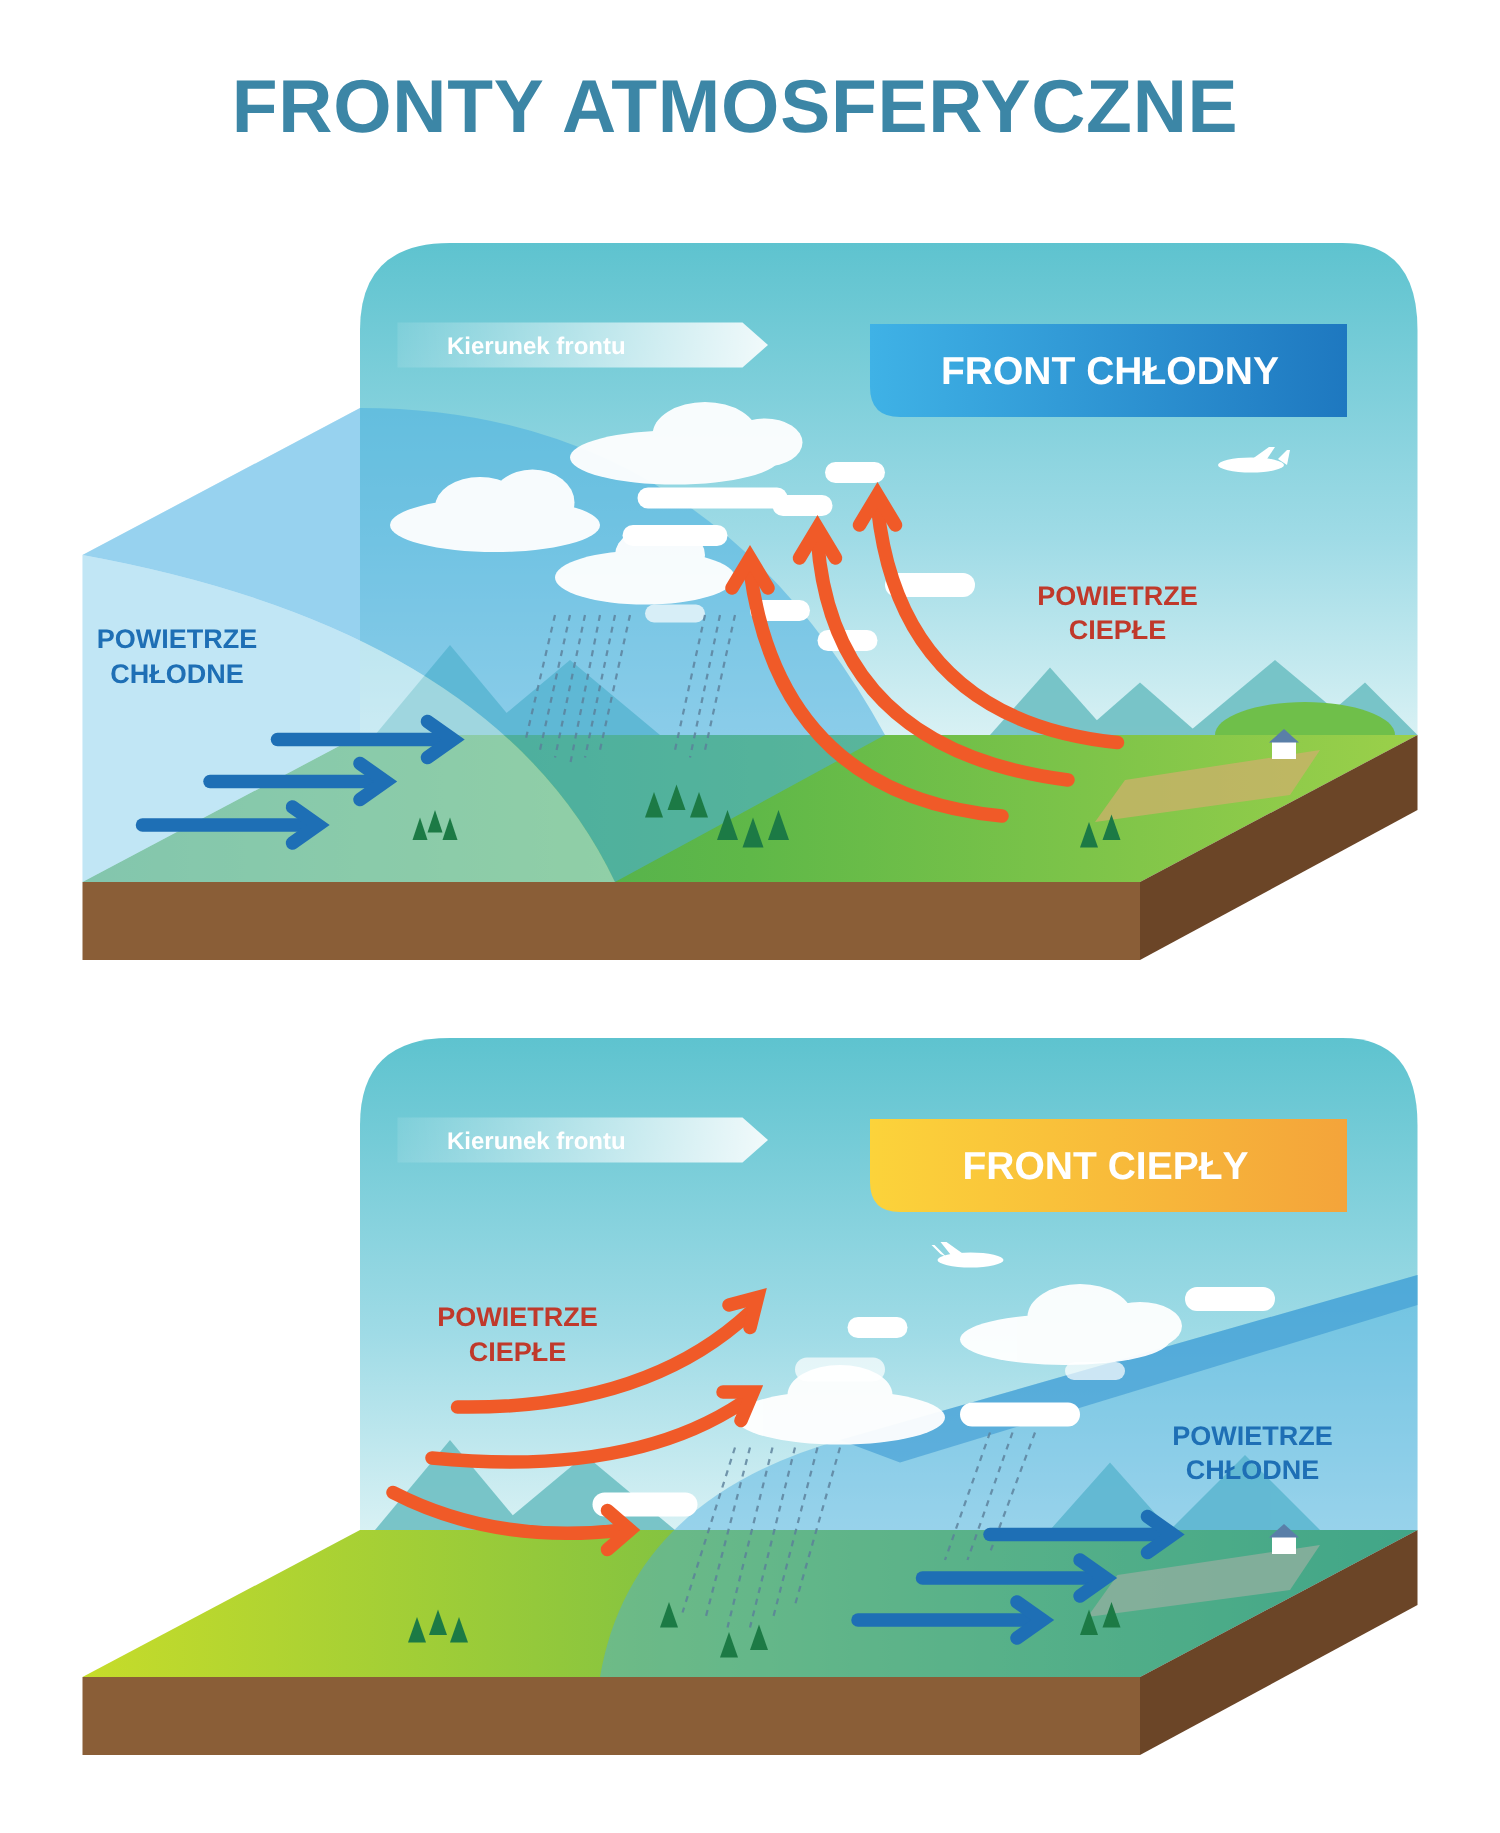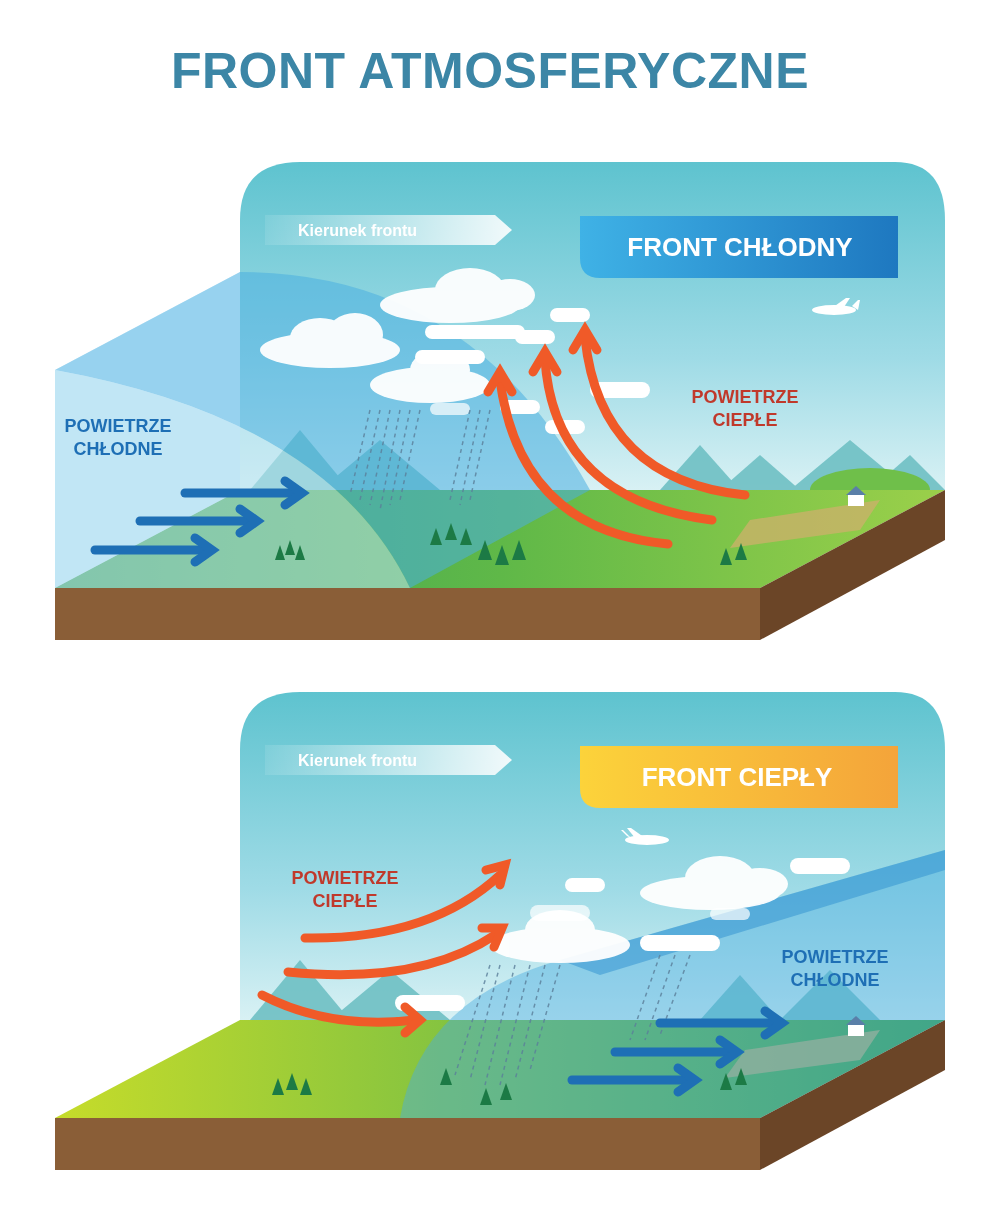--- a/index.html
+++ b/index.html
@@ -4,21 +4,21 @@
 <style>
   html, body { margin: 0; padding: 0; background: #ffffff; }
   body { width: 1000px; height: 1222px; position: relative; overflow: hidden; font-family: "Liberation Sans", sans-serif; }
   .title { position: absolute; left: 0; top: 42px; width: 980px; text-align: center; font-size: 50px; font-weight: bold; color: #3c86a6; letter-spacing: 0.5px; }
   svg.scene { position: absolute; left: 0; }
   .lbl { font-family: "Liberation Sans", sans-serif; font-weight: bold; }
 </style>
 </head>
 <body>
 
-<div class="title">FRONT ATMOSFERYCZNE</div>
+<div class="title">FRONTY ATMOSFERYCZNE</div>
 
 <svg class="scene" style="top:160px" width="1000" height="490" viewBox="0 160 1000 490">
   <defs>
     <linearGradient id="sky1" x1="0" y1="0" x2="0" y2="1">
       <stop offset="0" stop-color="#5ec3cf"></stop>
       <stop offset="0.6" stop-color="#9fdbe6"></stop>
       <stop offset="1" stop-color="#d8f1f4"></stop>
     </linearGradient>
     <linearGradient id="bannerBlue" x1="0" y1="0" x2="1" y2="0">
       <stop offset="0" stop-color="#3fb2e6"></stop>

